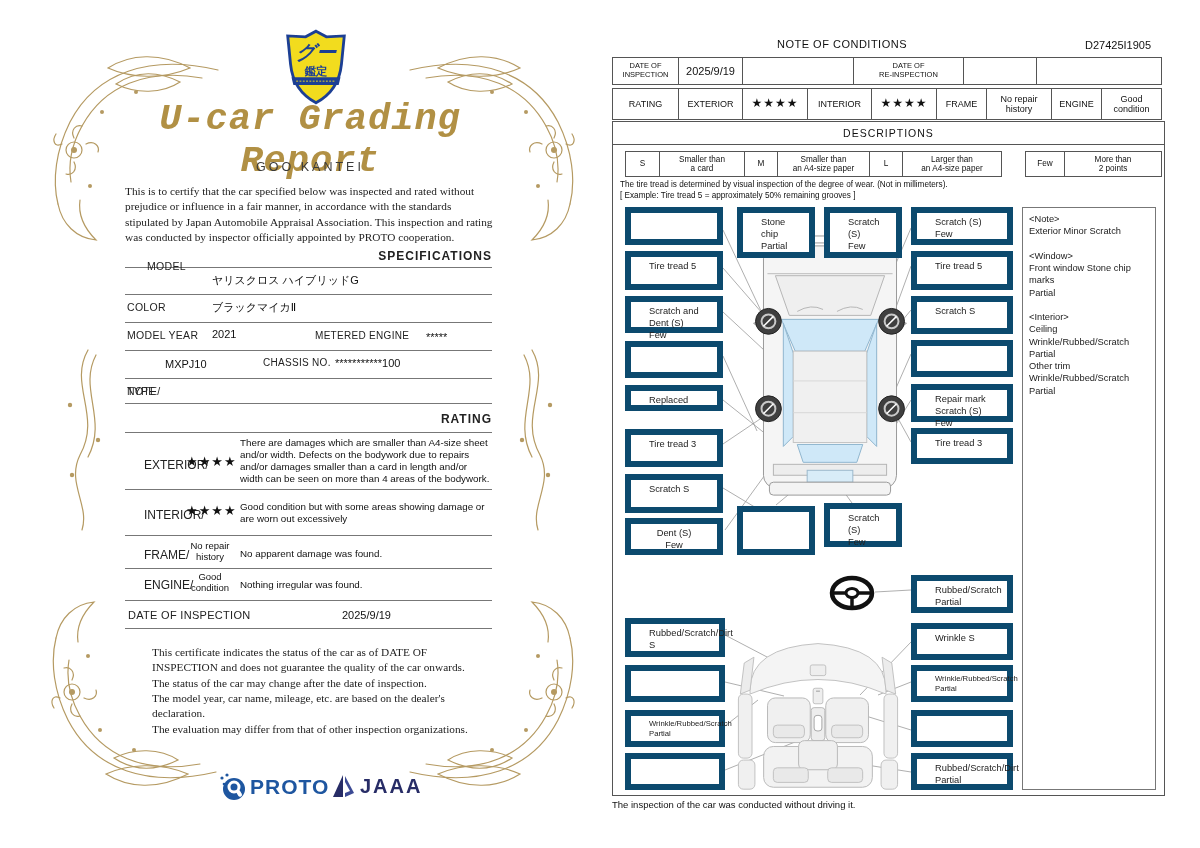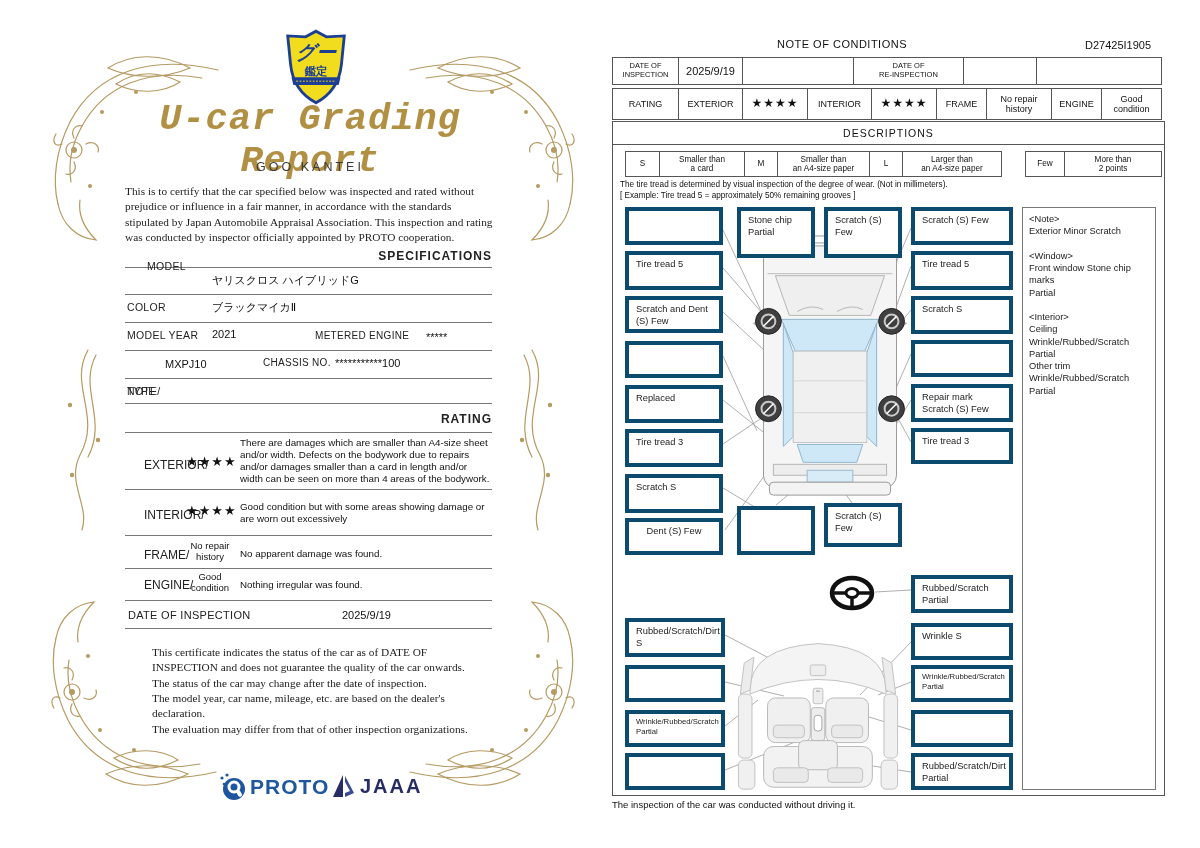--- a/index.html
+++ b/index.html
@@ -28,22 +28,22 @@
   .trow{position:absolute;display:flex;border:1px solid #555;background:#fff;}
   .tcell{border-left:1px solid #555;display:flex;align-items:center;justify-content:center;
          text-align:center;white-space:pre-line;line-height:1.15;height:100%;box-sizing:border-box;}
   .tcell:first-child{border-left:none;}
   .f75{font-size:7.5px;} .f82{font-size:8.2px;} .f9{font-size:9px;} .f11{font-size:11px;}
   .stars{font-size:12px;letter-spacing:1px;}
   .descbox{position:absolute;border:1px solid #555;background:#fff;}
   .deschead{height:22px;border-bottom:1px solid #555;display:flex;align-items:center;
             justify-content:center;font-size:10.5px;letter-spacing:1px;}
   .tirenote{font-size:8.2px;color:#111;}
-  .lbox{position:absolute;border:4px solid #0c4a6e;background:#fff;font-size:9.3px;
-        padding:3px 7px;white-space:pre-line;line-height:1.3;color:#222;box-sizing:border-box;}
+  .lbox{position:absolute;border:6px solid #0c4a6e;background:#fff;font-size:9.3px;
+        padding:3px 18px;white-space:pre-line;line-height:1.3;color:#222;box-sizing:border-box;}
   .lbox.sm{font-size:7.7px;}
   .notebox{position:absolute;border:1px solid #777;background:#fff;font-size:9.3px;
            padding:5px 6px;white-space:pre-line;line-height:1.32;color:#222;box-sizing:border-box;}
   .sheet-footer{font-size:9.5px;color:#111;}
 </style>
 </head>
 <body>
 
 <div class="canvas">
 
@@ -337,21 +337,21 @@
         <rect x="70" y="114" width="40" height="30" rx="6" fill="#efefef" stroke="#b8b8b8"></rect>
         <rect x="44" y="142" width="36" height="15" rx="4" fill="#e9e9e9"></rect>
         <rect x="100" y="142" width="36" height="15" rx="4" fill="#e9e9e9"></rect>
       </g>
     </svg>
 
     <div class="lbox" style="left:25px;top:207px;width:98px;height:38px;"></div>
     <div class="lbox" style="left:25px;top:251px;width:98px;height:39px;">Tire tread 5</div>
     <div class="lbox" style="left:25px;top:296px;width:98px;height:37px;">Scratch and Dent (S) Few</div>
     <div class="lbox" style="left:25px;top:341px;width:98px;height:37px;"></div>
-    <div class="lbox" style="left:25px;top:385px;width:98px;height:38px;">Replaced</div>
+    <div class="lbox" style="left:25px;top:385px;width:98px;height:26px;">Replaced</div>
     <div class="lbox" style="left:25px;top:429px;width:98px;height:38px;">Tire tread 3</div>
     <div class="lbox" style="left:25px;top:474px;width:98px;height:39px;">Scratch S</div>
     <div class="lbox" style="left:25px;top:518px;width:98px;height:37px;text-align:center;">Dent (S) Few</div>
 
     <div class="lbox" style="left:137px;top:207px;width:78px;height:51px;">Stone chip Partial</div>
     <div class="lbox" style="left:224px;top:207px;width:78px;height:51px;">Scratch (S) Few</div>
 
     <div class="lbox" style="left:137px;top:506px;width:78px;height:49px;"></div>
     <div class="lbox" style="left:224px;top:503px;width:78px;height:44px;">Scratch (S) Few</div>
 

